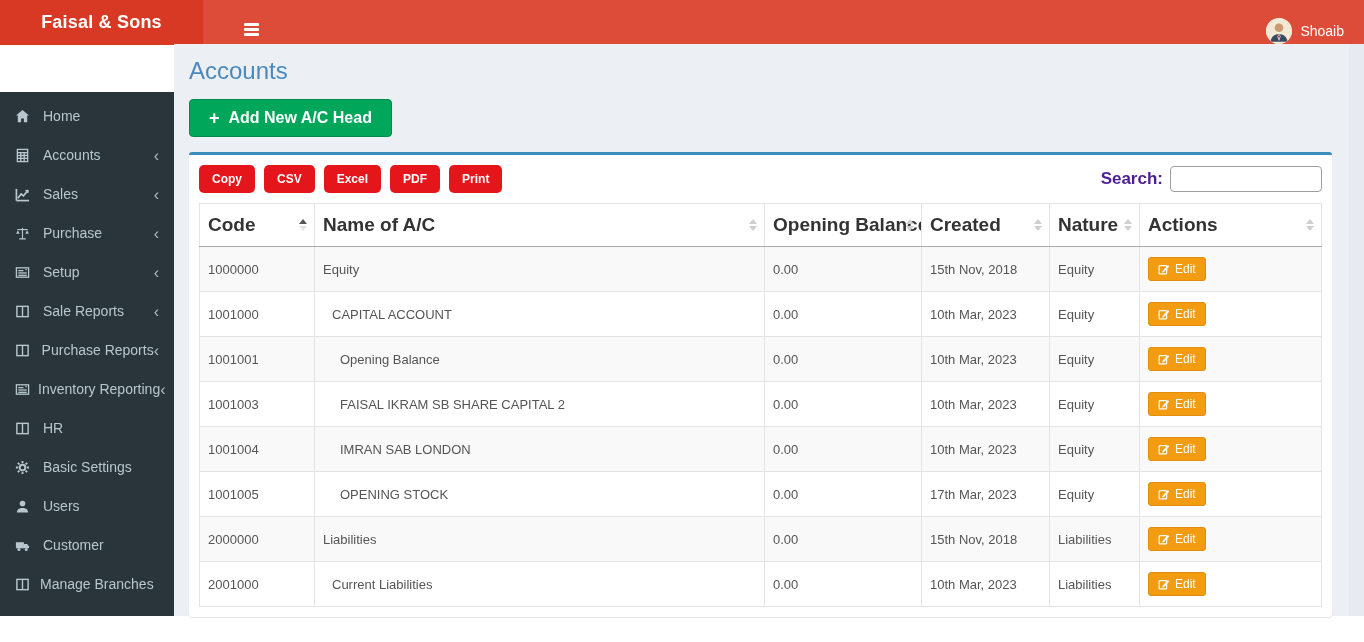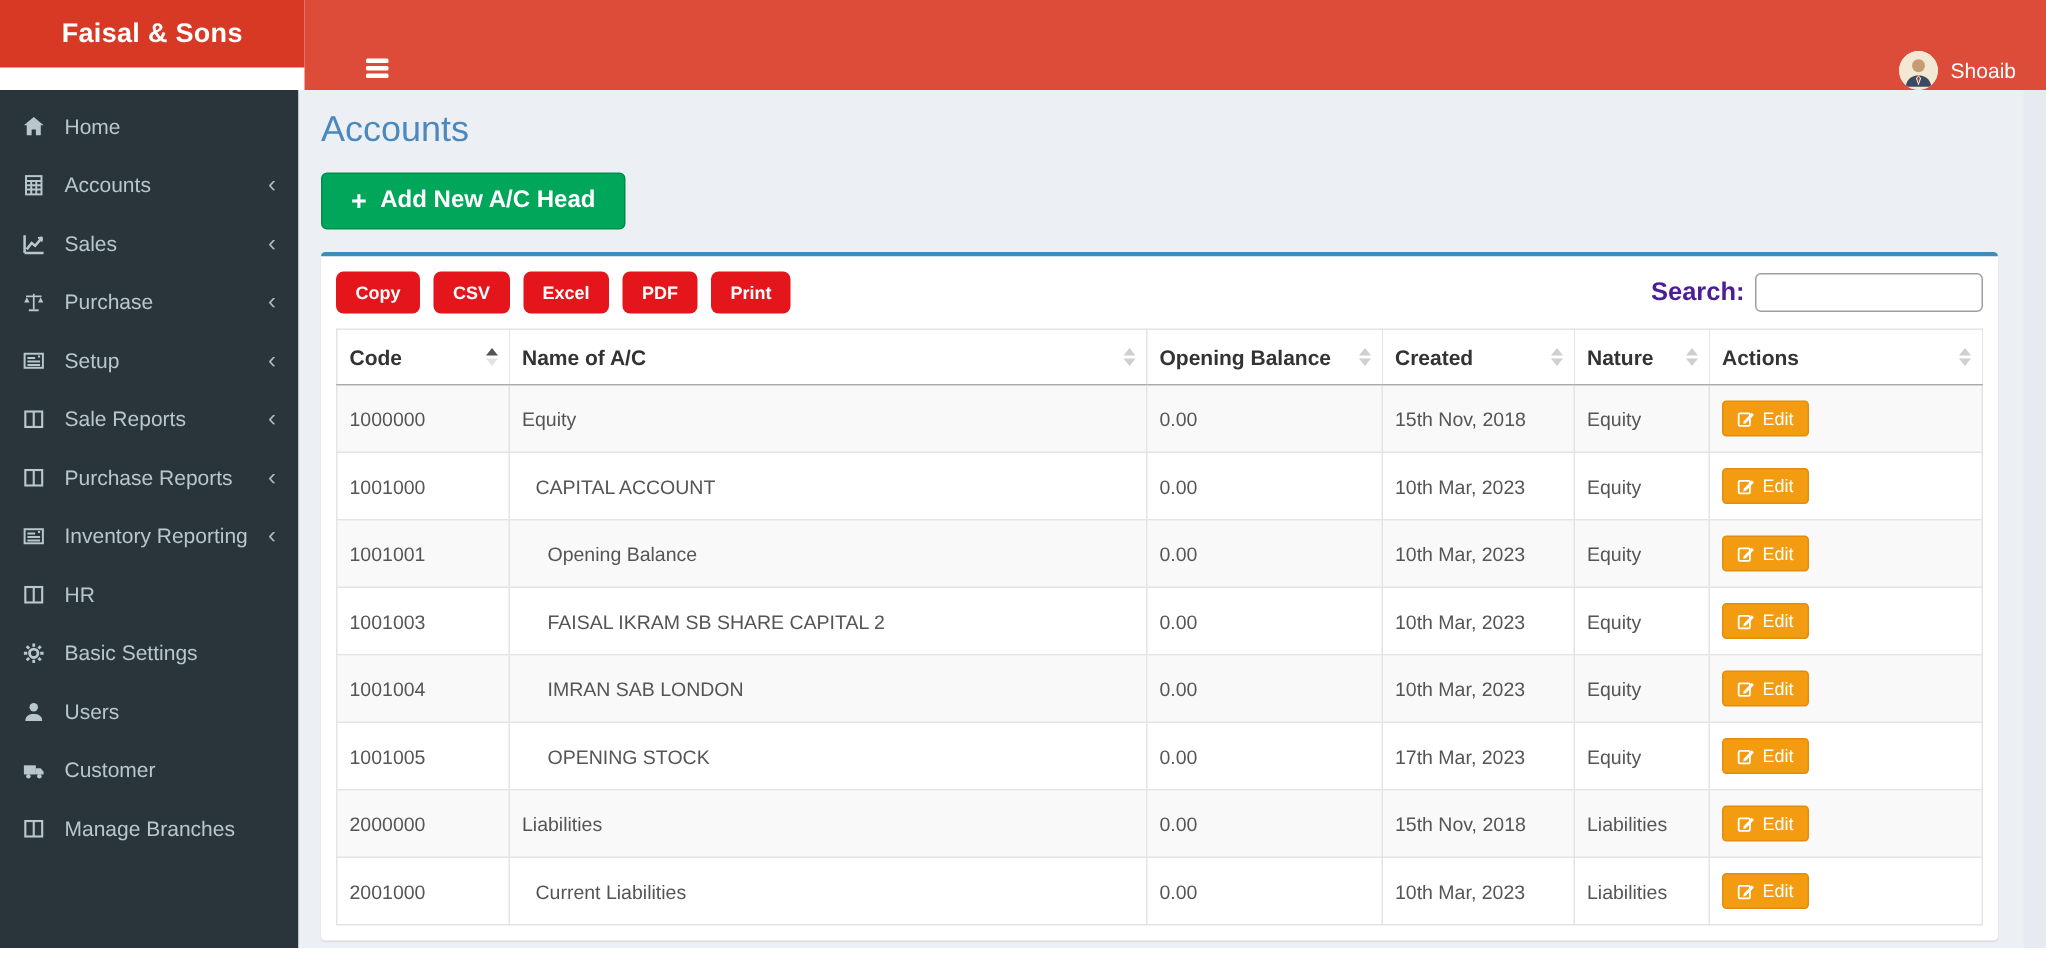--- a/index.html
+++ b/index.html
@@ -5,40 +5,40 @@
   * { box-sizing: border-box; }
   html,body { margin:0; padding:0; }
   body {
     width:1364px; height:642px; overflow:hidden;
     background:#fff;
     font-family:"Liberation Sans","DejaVu Sans",sans-serif;
     font-size:14px; color:#333;
   }
 
   
-  .navbar { display:flex; height:60px; width:100%; }
+  .navbar { display:flex; height:44px; width:100%; }
   .brand {
     width:203px; height:45px; background:var(--logo_bg);
     color:#fff; font-weight:bold; font-size:18px;
     display:flex; align-items:center; justify-content:center;
     letter-spacing:.2px;
   }
   .nav-rest { flex:1; background:var(--navbar_bg); display:flex; align-items:flex-end;padding-left:20px; }
   .hamburger { margin-left:15px; background:none; border:none; cursor:pointer; padding:6px; }
   .hamburger .bar { display:block; width:15px; height:2.5px; background:#fff; margin:2.5px 0; border-radius:1px; }
   .nav-spacer { flex:1; }
   .user-box { display:flex; align-items:center; gap:8px; margin-right:20px; color:#fff; font-size:14px; }
   .avatar { width:26px; height:26px; border-radius:50%; overflow:hidden; background:#f3e8d4; display:block; }
 
   
   .wrapper { display:flex; height:572px; }
   .bottom-strip { height:25px; background:#fff; }
 
   
-  .sidebar { width:199px; background:var(--sidebar_bg); color:var(--sidebar_text); flex:none; }
+  .sidebar { width:174px; background:var(--sidebar_bg); color:var(--sidebar_text); flex:none;margin-top:48px; }
   .sidebar ul { list-style:none; margin:0; padding:5px 0 0 0; }
   .side-item { display:flex; align-items:center; padding:12px 15px; font-size:14px; cursor:pointer; line-height:15px; }
   .side-item .s-icon { width:20px; height:15px; margin-right:8px; display:inline-flex; align-items:center; }
   .side-item .s-icon svg { width:15px; height:15px; }
   .side-item .s-label { flex:1; white-space:nowrap; }
   .side-item .chevron { font-size:16px; line-height:12px; opacity:.9; }
   .side-item[data-has-submenu="false"] .chevron { visibility:hidden; }
 
   
   .content { flex:1; background:var(--content_bg); padding:13px 15px 0 15px; position:relative; }
@@ -66,21 +66,21 @@
   }
   .toolbar-spacer { flex:1; }
   .search-wrap { display:flex; align-items:center; gap:7px; }
   .search-label { font-weight:bold; font-size:17px; color:#4c1d95; }
   .search-input { width:152px; height:26px; border:1px solid #9e9e9e; border-radius:4px; padding:2px 6px; font-family:inherit; }
 
   
   table.acc { width:100%; border-collapse:collapse; font-size:13px; color:#555; table-layout:fixed; }
   table.acc th, table.acc td { border:1px solid #e4e4e4; padding:10px 8px; text-align:left; overflow:hidden; white-space:nowrap; }
   table.acc thead th {
-    background:#fff; color:#333; font-weight:bold; font-size:14px;
+    background:#fff; color:#333; font-weight:bold; font-size:19px;
     border-bottom:1px solid #ababab; position:relative; padding-right:22px;
   }
   table.acc tbody tr:nth-child(odd)  { background:#f9f9f9; }
   table.acc tbody tr:nth-child(even) { background:#fff; }
 
   .sort { position:absolute; right:7px; top:50%; transform:translateY(-50%); display:flex; flex-direction:column; gap:2px; }
   .sort .up   { width:0; height:0; border-left:4px solid transparent; border-right:4px solid transparent; border-bottom:5px solid #cfcfcf; }
   .sort .down { width:0; height:0; border-left:4px solid transparent; border-right:4px solid transparent; border-top:5px solid #cfcfcf; }
   th[data-sort="asc"] .sort .up { border-bottom-color:#555; }
   th[data-sort="asc"] .sort .down { border-top-color:#e3e3e3; }

